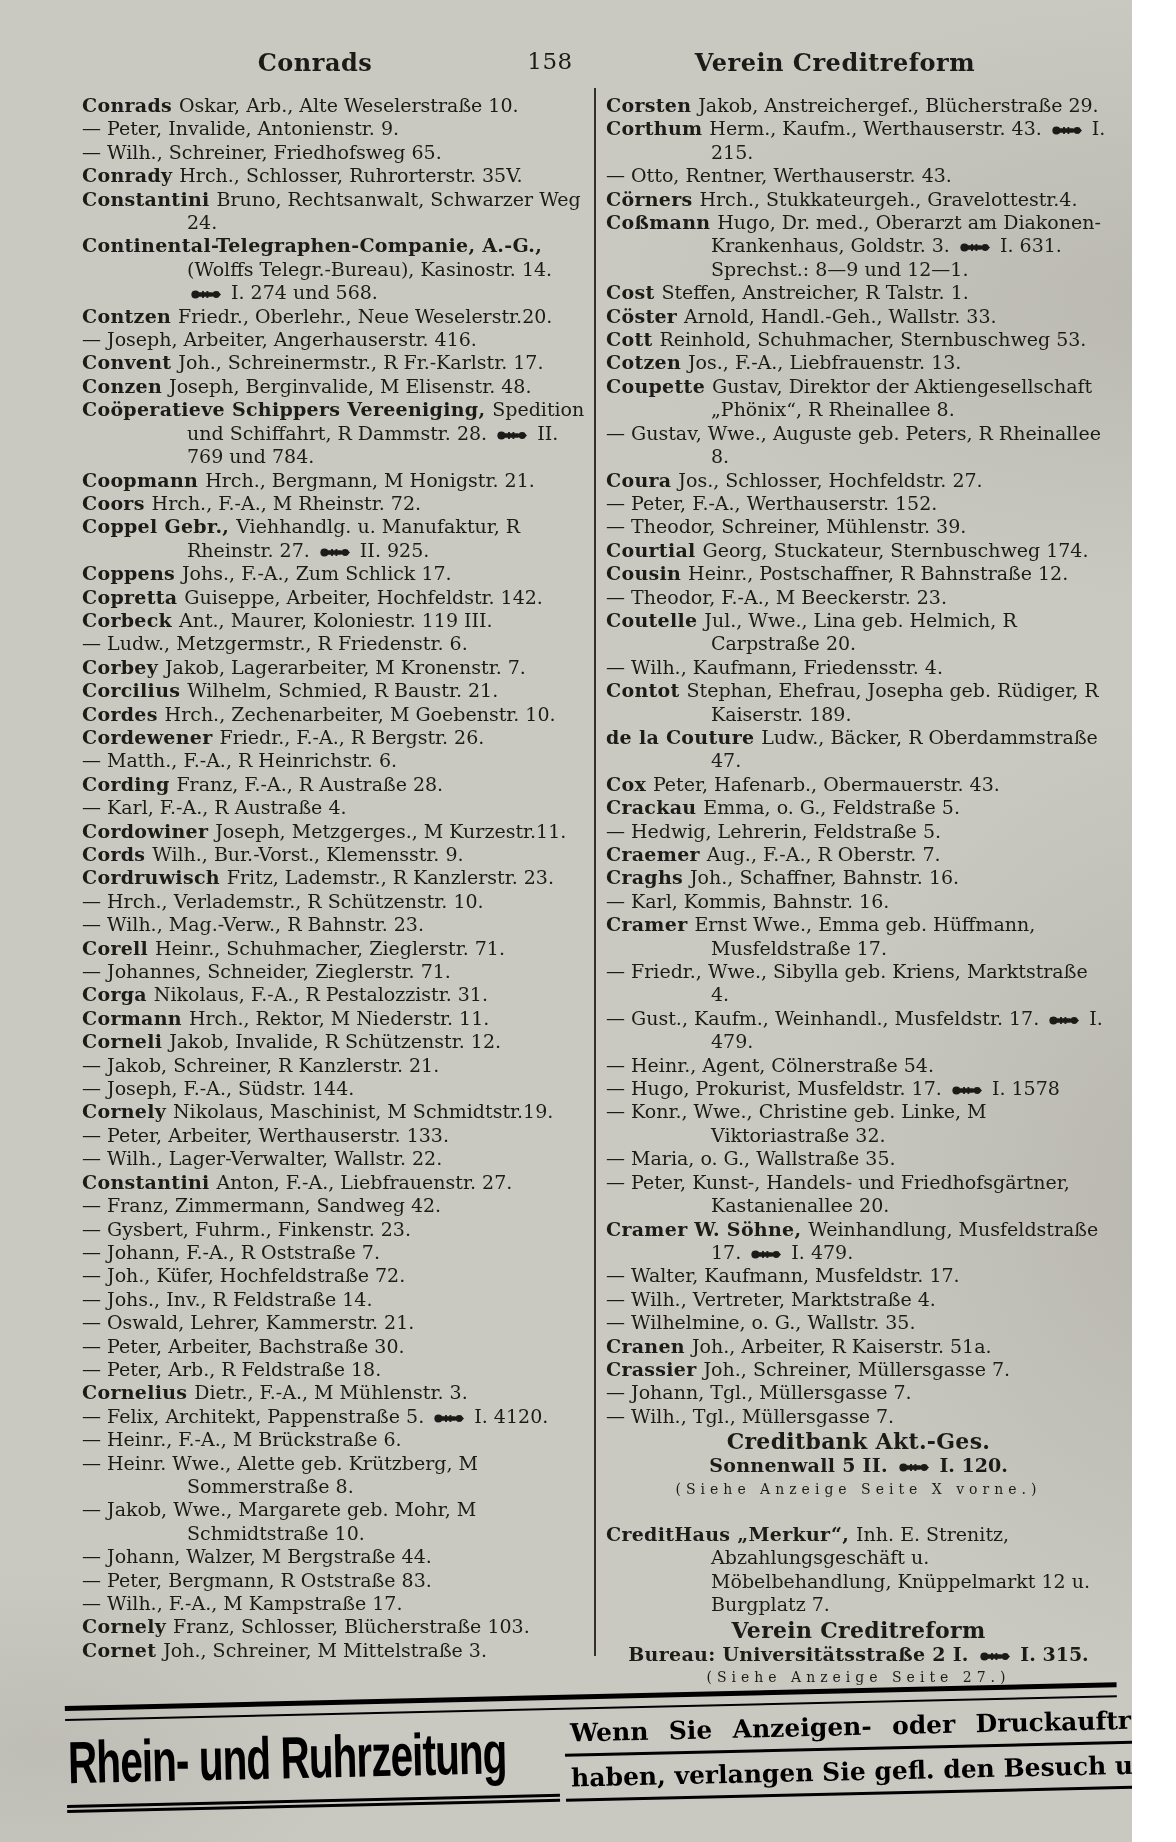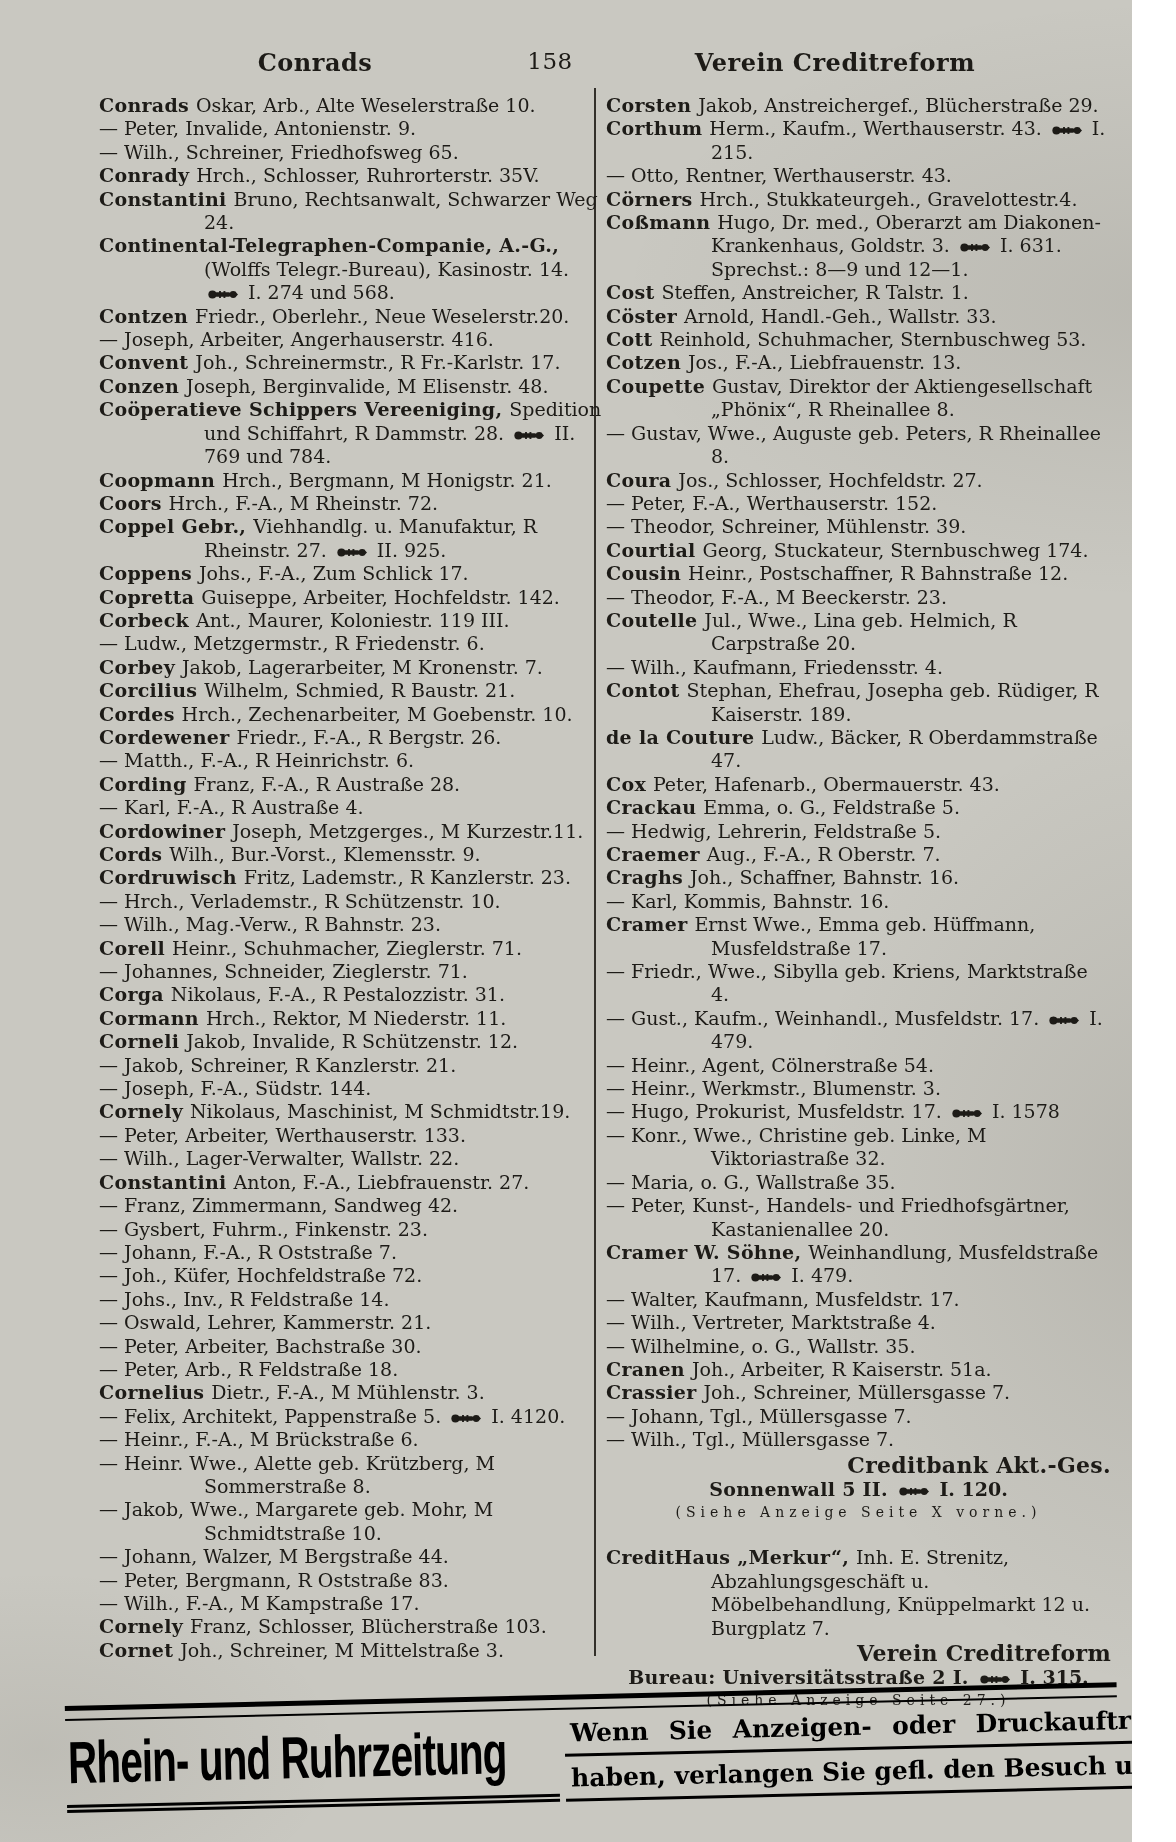--- a/index.html
+++ b/index.html
@@ -15,28 +15,28 @@
     font-family:"DejaVu Serif", serif;
     overflow:hidden;
   }
   
   .hdr{position:absolute;top:48px;font-weight:bold;font-size:24px;letter-spacing:.5px;}
   .hdr-left{left:85px;width:460px;text-align:center;}
   .hdr-num{left:500px;width:100px;text-align:center;font-weight:normal;font-size:23px;}
   .hdr-right{left:625px;width:420px;text-align:center;}
   
   .col{position:absolute;top:94px;width:505px;font-size:19px;line-height:23.4px;}
-  .col-left{left:99px;}
+  .col-left{left:82px;}
   .col-right{left:606px;}
   .divider{position:absolute;left:594px;top:88px;width:2px;height:1568px;background:#33302a;}
   .entry{margin:0;padding-left:105px;text-indent:-105px;}
   .entry b{letter-spacing:.3px;}
   .entry.center{padding-left:0;text-indent:0;text-align:center;}
   .entry.bold-all{font-weight:bold;}
-  .entry.big-head{font-weight:bold;font-size:22px;line-height:26px;text-align:right;}
+  .entry.big-head{font-weight:bold;font-size:22px;line-height:26px;}
   .entry.spaced{letter-spacing:5px;font-size:14px;white-space:nowrap;}
   .entry.gap-top{margin-top:22px;}
   .tel{display:inline-block;vertical-align:-1px;margin:0 4px;fill:#1d1b17;}
   
   .banner{
     position:absolute;left:66px;top:1706px;width:1052px;
     transform:rotate(-1.3deg);transform-origin:left center;
     color:#000;
   }
   .banner-top-rule{height:8px;border-top:5px solid #000;border-bottom:2px solid #000;}
@@ -202,21 +202,20 @@
       <p class="entry">— Friedr., Wwe., Sibylla geb. Kriens, Marktstraße 4.</p>
       <p class="entry">— Gust., Kaufm., Weinhandl., Musfeldstr. 17. <svg class="tel" width="30" height="11" viewBox="0 0 34 12">
           <circle cx="5" cy="6" r="4.6"></circle>
           <rect x="7" y="3.4" width="19" height="5.2" rx="2.6"></rect>
           <rect x="12.5" y="2.1" width="2.2" height="7.8"></rect>
           <rect x="17.5" y="2.1" width="2.2" height="7.8"></rect>
           <circle cx="28.5" cy="6" r="3.9"></circle>
           <path d="M30.5 2.5 L34 6 L30.5 9.5 Z"></path>
         </svg> I. 479.</p>
       <p class="entry">— Heinr., Agent, Cölnerstraße 54.</p>
-      <p class="entry">— Heinr., Werkmstr., Blumenstr. 3.</p>
       <p class="entry">— Hugo, Prokurist, Musfeldstr. 17. <svg class="tel" width="30" height="11" viewBox="0 0 34 12">
           <circle cx="5" cy="6" r="4.6"></circle>
           <rect x="7" y="3.4" width="19" height="5.2" rx="2.6"></rect>
           <rect x="12.5" y="2.1" width="2.2" height="7.8"></rect>
           <rect x="17.5" y="2.1" width="2.2" height="7.8"></rect>
           <circle cx="28.5" cy="6" r="3.9"></circle>
           <path d="M30.5 2.5 L34 6 L30.5 9.5 Z"></path>
         </svg> I. 1578</p>
       <p class="entry">— Konr., Wwe., Christine geb. Linke, M Viktoriastraße 32.</p>
       <p class="entry">— Maria, o. G., Wallstraße 35.</p>

